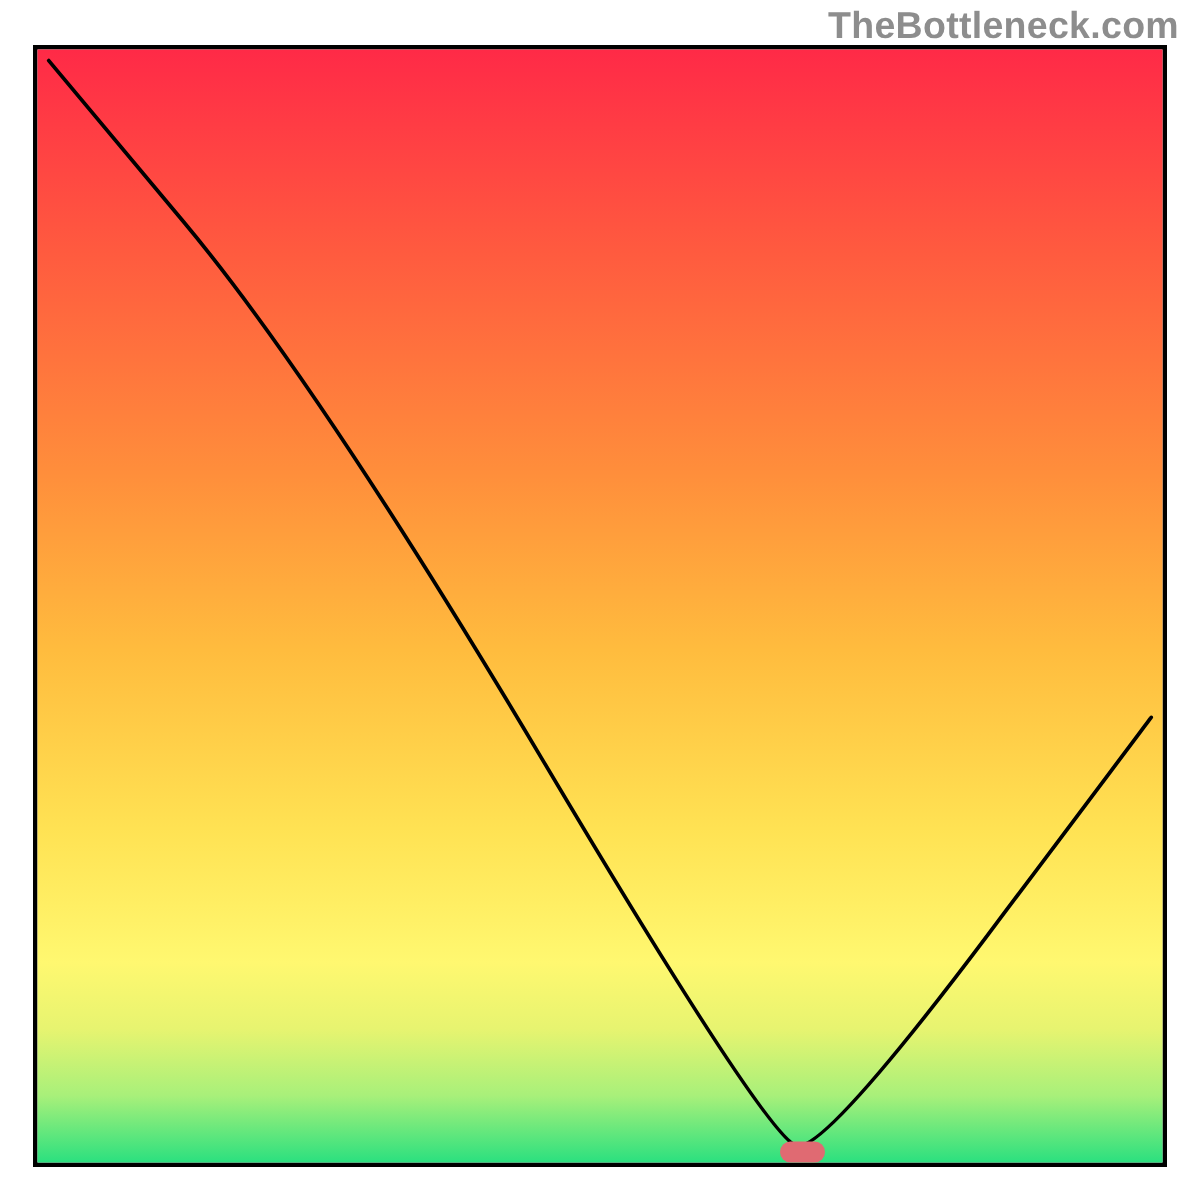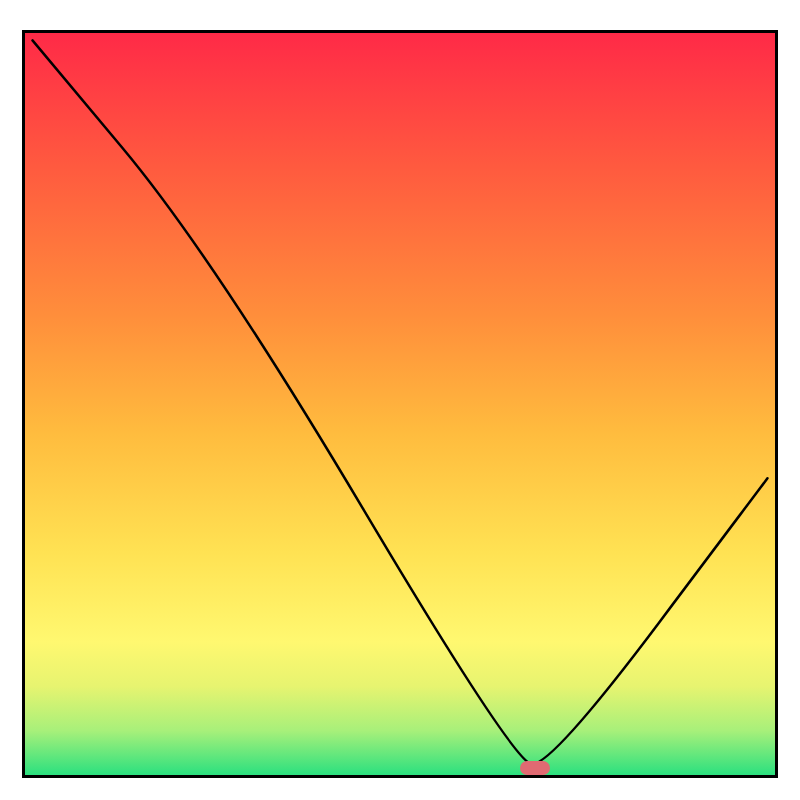--- a/index.html
+++ b/index.html
@@ -65,20 +65,21 @@
     height: 14px;
     border-radius: 7px;
     background: #e06a72;
     transform: translate(-50%, -50%);
   }
 </style>
 </head>
 <body>
 
 <div class="wrap">
+  <div class="watermark">TheBottleneck.com</div>
 
   <div class="plot-outer">
     <div class="plot-inner">
       <div class="gradient"></div>
 
       <svg class="curve" viewBox="0 0 750 742" preserveAspectRatio="none">
         <path fill="none" stroke="#000000" stroke-width="2.5" stroke-linejoin="round" stroke-linecap="round" d="M 7.5 7.4 Q 7.5 7.4 97.5 115.0 Q 187.5 222.6 337.5 474.9 Q 487.5 727.2 506.3 730.9 Q 525.0 734.6 633.8 589.9 T 742.5 445.2"></path>
       </svg>
 
       <div class="marker" style="left: 510px; top: 734.58px;"></div>

